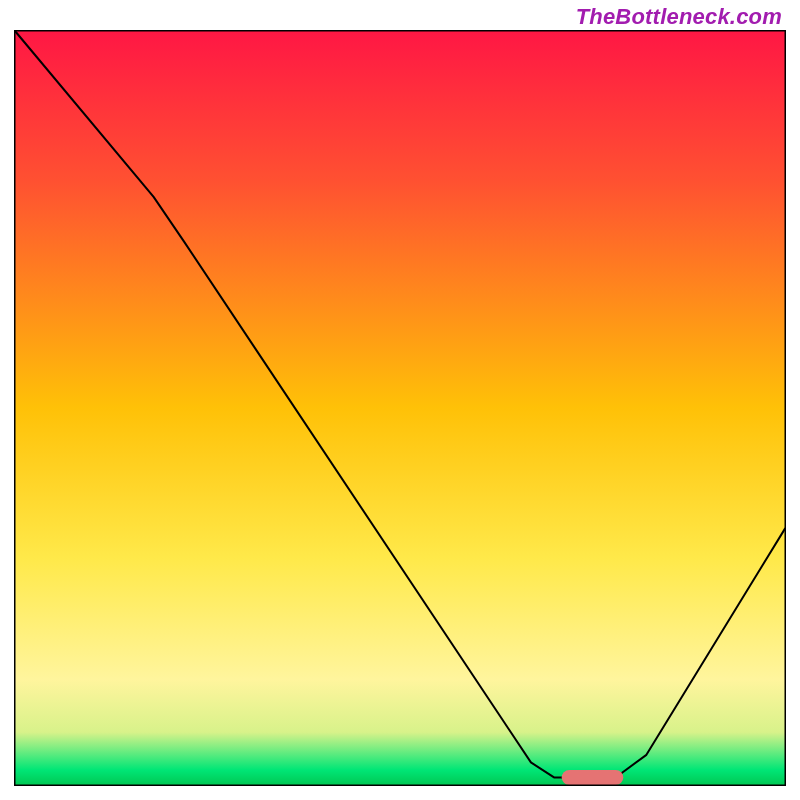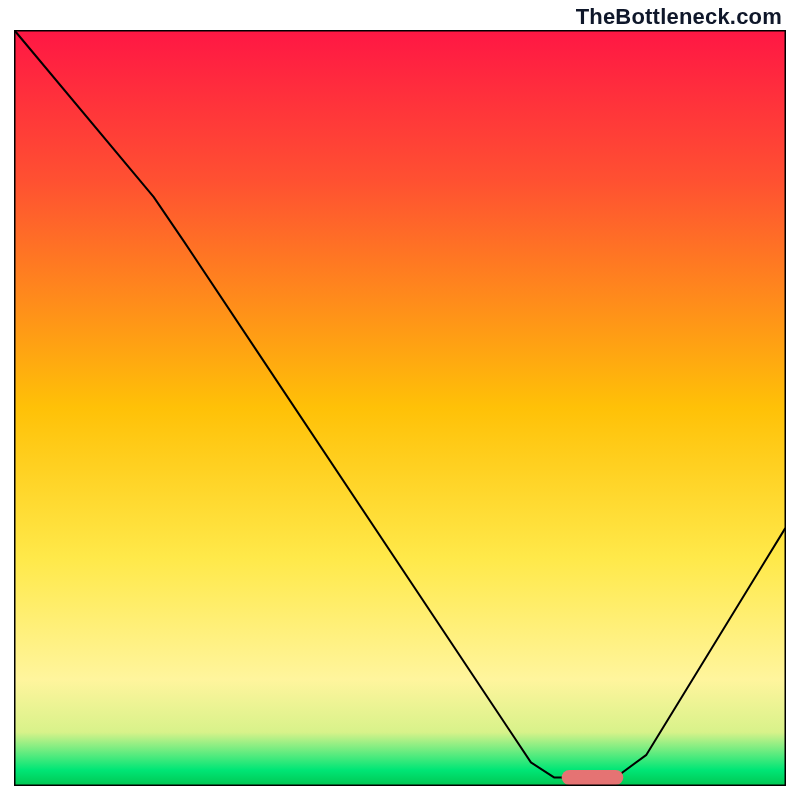--- a/index.html
+++ b/index.html
@@ -15,22 +15,23 @@
     position: relative;
     width: 800px;
     height: 800px;
   }
   .watermark {
     position: absolute;
     top: 4px;
     right: 18px;
     font-size: 22px;
     font-weight: 600;
-    color: #0f172a;
+    color: #a21caf;
     letter-spacing: 0.2px;
+    font-style: italic;
   }
   .plot {
     position: absolute;
     left: 14px;
     top: 30px;
     width: 772px;
     height: 756px;
   }
   svg {
     display: block;

